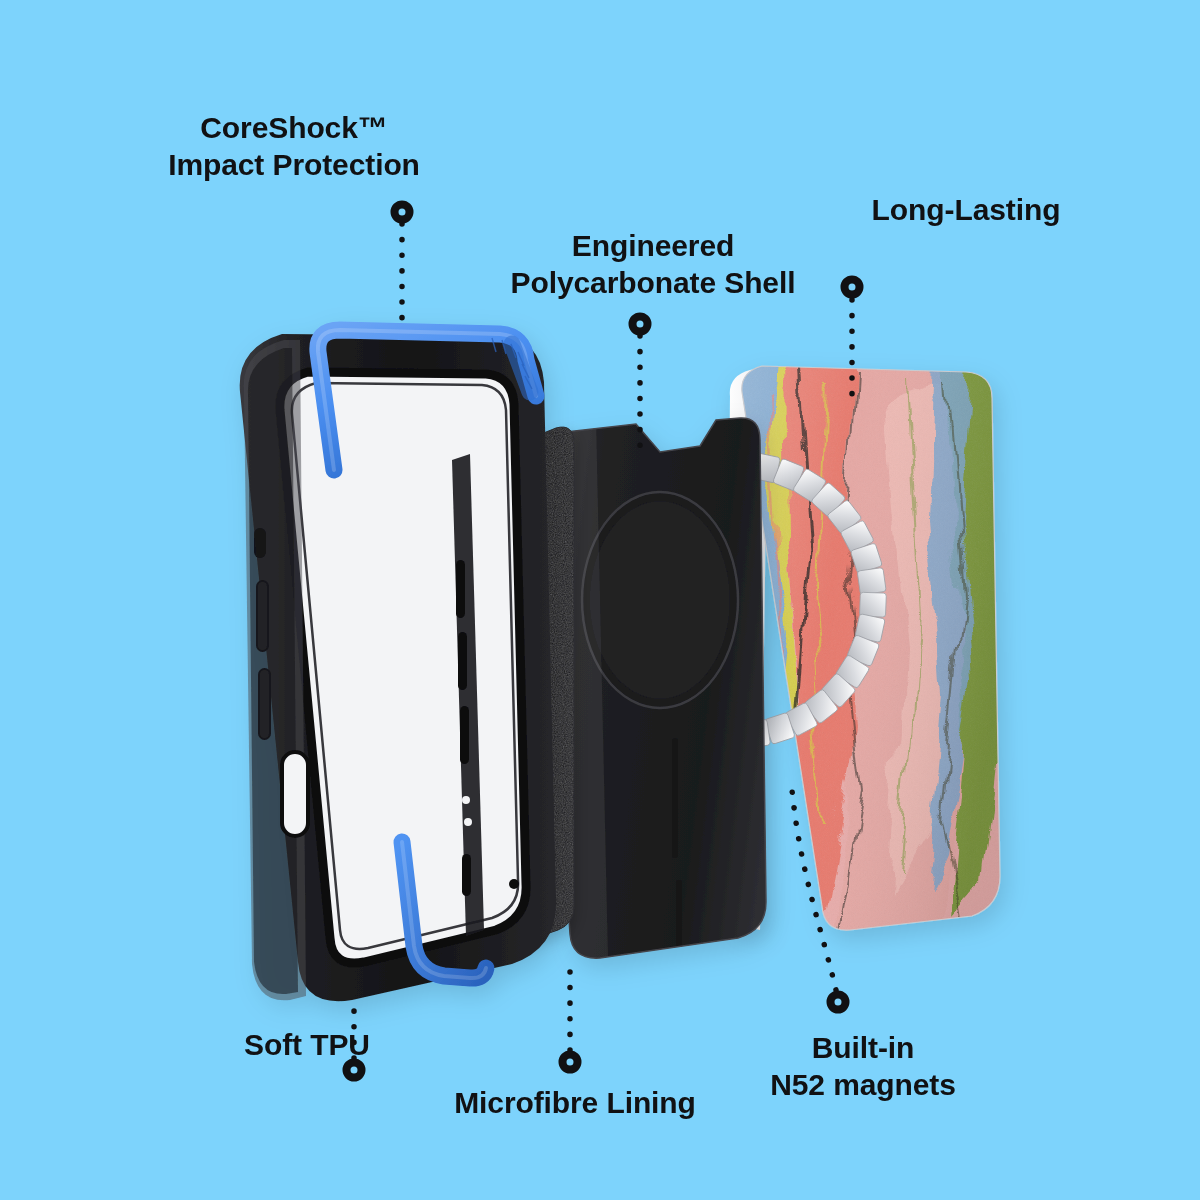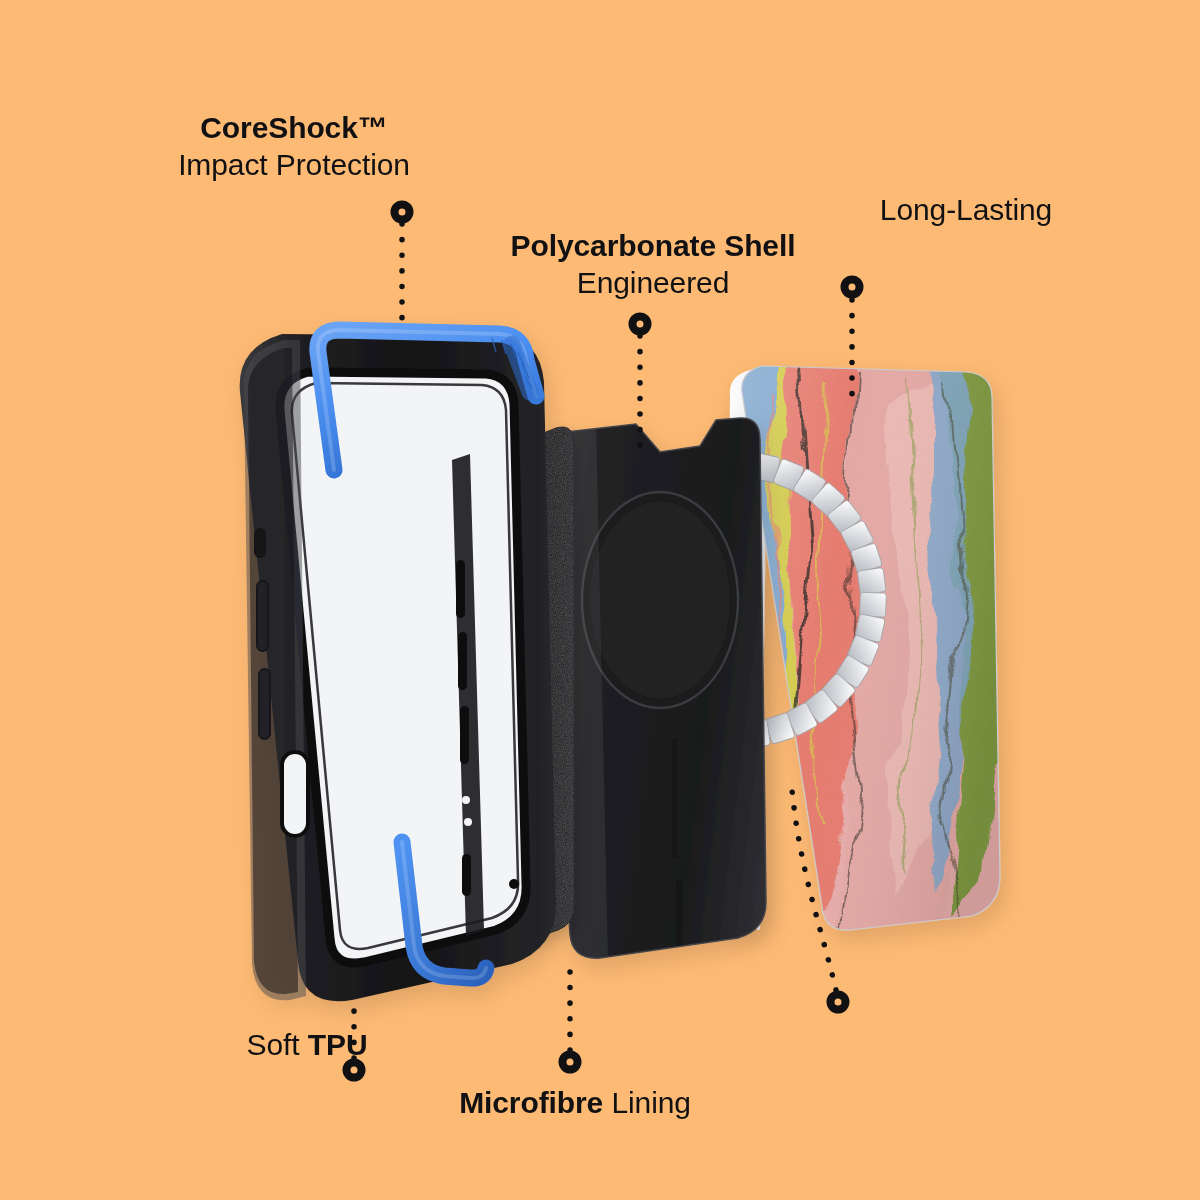--- a/index.html
+++ b/index.html
@@ -27,37 +27,37 @@
   #line-layer { pointer-events: none; }
 
   .callout {
     position: absolute;
     color: #111113;
     font-size: 30px;
     line-height: 1.22;
     letter-spacing: -0.1px;
     white-space: nowrap;
   }
-  .callout .reg { font-weight: 400; }
+  .callout .reg { font-weight: 700; }
   .callout .bold { font-weight: 700; }
   .callout .ln { display: block; }
   .ta-c { text-align: center; }
 
   
   #co-coreshock { left: 152px;  top: 110px; width: 284px; }
   #co-polycarb  { left: 492px;  top: 228px; width: 322px; }
   #co-antifade  { left: 836px;  top: 192px; width: 260px; }
   #co-tpu       { left: 232px;  top: 1027px; width: 150px; }
   #co-microfibre{ left: 440px;  top: 1085px; width: 270px; text-align: center; }
   #co-magnets   { left: 748px;  top: 1030px; width: 230px; }
 </style>
 </head>
 <body style="background: rgb(243, 244, 246);">
 
-<div id="canvas" style="background: #fdba74;">
+<div id="canvas" style="background: #7dd3fc;">
 
   <svg id="art-layer" viewBox="0 0 1200 1200">
     <defs>
 
       <linearGradient id="gBlackL" x1="0" y1="0" x2="1" y2="0">
         <stop offset="0" stop-color="#3a3a3e"></stop>
         <stop offset="0.18" stop-color="#202023"></stop>
         <stop offset="0.55" stop-color="#141416"></stop>
         <stop offset="1" stop-color="#26262a"></stop>
       </linearGradient>
@@ -443,30 +443,34 @@
       <circle cx="838" cy="1002" r="7.5"></circle>
     </g>
   </svg>
 
   <div class="callout ta-c" id="co-coreshock">
     <span class="ln bold">CoreShock™</span>
     <span class="ln reg">Impact Protection</span>
   </div>
 
   <div class="callout ta-c" id="co-polycarb">
+    <span class="ln reg">Engineered</span>
     <span class="ln bold">Polycarbonate Shell</span>
-    <span class="ln reg">Engineered</span>
   </div>
 
   <div class="callout ta-c" id="co-antifade">
     <span class="ln reg">Long-Lasting</span>
   </div>
 
   <div class="callout ta-c" id="co-tpu">
     <span class="reg">Soft </span><span class="bold">TPU</span>
   </div>
 
   <div class="callout ta-c" id="co-microfibre">
     <span class="bold">Microfibre</span><span class="reg"> Lining</span>
   </div>
 
+  <div class="callout ta-c" id="co-magnets">
+    <span class="ln reg">Built-in</span>
+    <span class="ln bold">N52 magnets</span>
+  </div>
 
 </div>
 
 </body></html>

